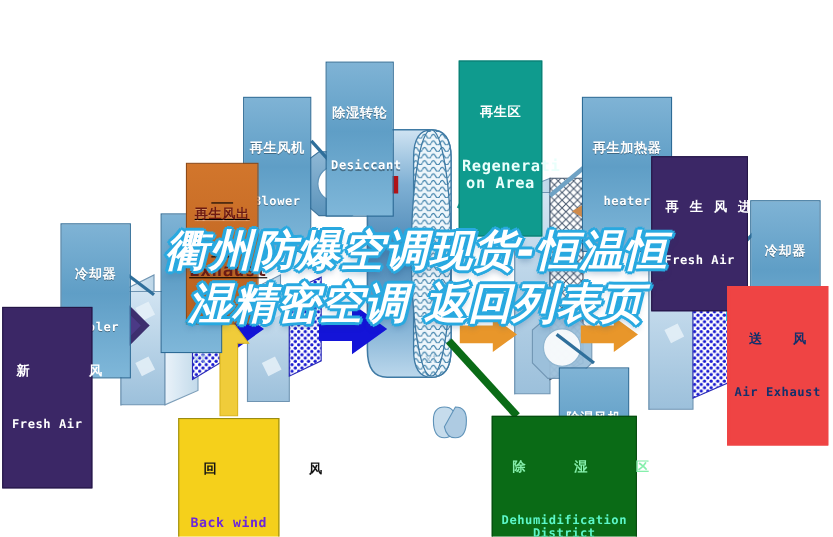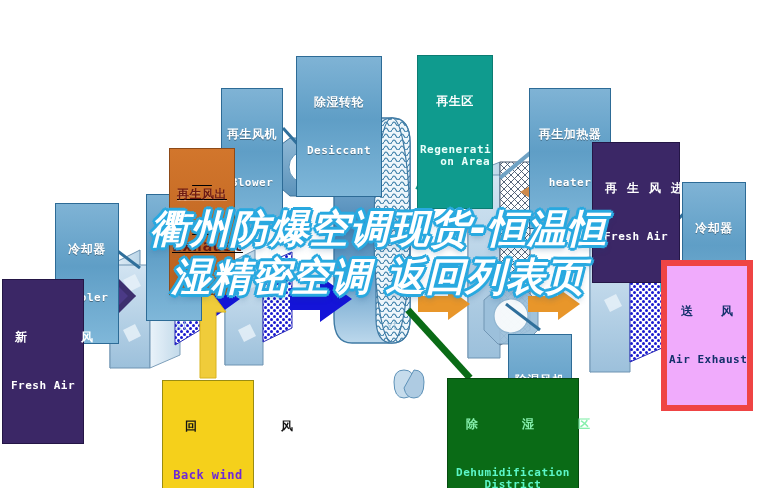--- a/index.html
+++ b/index.html
@@ -13,31 +13,31 @@
   .label .en{display:block;font-family:"DejaVu Sans Mono","Liberation Mono",monospace;font-weight:700;}
 
   
   .cal-blue{background:linear-gradient(180deg,#7fb3d5 0%,#5f9ec6 45%,#7fb7d9 100%);
             border:1px solid #2d6b96;color:#ffffff;}
   .cal-blue .cn{font-size:12px;color:#ffffff;text-shadow:0 1px 0 rgba(0,0,0,.35);}
   .cal-blue .en{font-size:11px;color:#ffffff;text-shadow:0 1px 0 rgba(0,0,0,.35);}
 
   .cal-teal{background:#0f9b8e;border:1px solid #0b7c72;color:#fff;}
   .cal-teal .cn{font-size:12px;color:#ffffff;}
-  .cal-teal .en{font-size:11px;color:#e9fffb;text-align:right;}
+  .cal-teal .en{font-size:14px;color:#e9fffb;}
 
   .cal-orange{background:linear-gradient(180deg,#d2762c 0%,#b9601f 100%);border:1px solid #8d4a18;text-decoration:underline;}
   .cal-orange .cn{font-size:12px;color:#6d1a12;text-shadow:0 1px 0 rgba(255,255,255,.25);}
   .cal-orange .en{font-size:16px;color:#6d1a12;}
 
   .cal-purple{background:#3b2766;border:1px solid #241646;}
   .cal-purple .cn{font-size:12px;color:#ffffff;letter-spacing:10px;text-indent:10px;}
   .cal-purple .en{font-size:11px;color:#ffffff;}
 
-  .cal-cyan{background:#f0abfc;border:6px solid #ef4444;}
+  .cal-cyan{background:#ef4444;border:3px solid #ef4444;}
   .cal-cyan .cn{font-size:12px;color:#13306b;letter-spacing:8px;text-indent:8px;}
   .cal-cyan .en{font-size:11px;color:#13306b;}
 
   .cal-green{background:#0a6b16;border:1px solid #064a0f;}
   .cal-green .cn{font-size:12px;color:#86efac;letter-spacing:16px;text-indent:16px;text-align:center;}
   .cal-green .en{font-size:11px;color:#5cf6c8;}
 
   .cal-yellow{background:#f5d01b;border:1px solid #9a8c12;}
   .cal-yellow .cn{font-size:12px;color:#141414;letter-spacing:20px;text-indent:20px;}
   .cal-yellow .en{font-size:12px;color:#6d28d9;}
@@ -217,21 +217,21 @@
       <path d="M692 205 L650 248" stroke="#2f6f9b" stroke-width="3"></path>
       <path d="M103 240 L140 268" stroke="#2f6f9b" stroke-width="3"></path>
       <path d="M540 330 L506 304" stroke="#2f6f9b" stroke-width="3"></path>
       <path d="M470 378 L408 310" stroke="#0a6b16" stroke-width="7"></path>
     </g>
 
     <text x="175" y="330" font-family="DejaVu Sans, sans-serif" font-size="13" fill="#9fc3dc" opacity=".7">xt</text>
     <text x="386" y="330" font-family="DejaVu Sans, sans-serif" font-size="12" fill="#7ea8c6" opacity=".55">xt</text>
   </svg>
 
-  <div class="label cal-blue" style="left:296px;top:56px;width:86px;padding:3px 4px;">
+  <div class="label cal-blue" style="left:296px;top:56px;width:62px;padding:3px 4px;">
     <span class="cn">除湿转轮</span>
     <span class="en">Desiccant</span>
   </div>
 
   <div class="label cal-blue" style="left:221px;top:88px;width:62px;padding:3px 2px;">
     <span class="cn">再生风机</span>
     <span class="en">Blower</span>
   </div>
 
   <div class="label cal-teal" style="left:417px;top:55px;width:76px;padding:3px 2px;">

